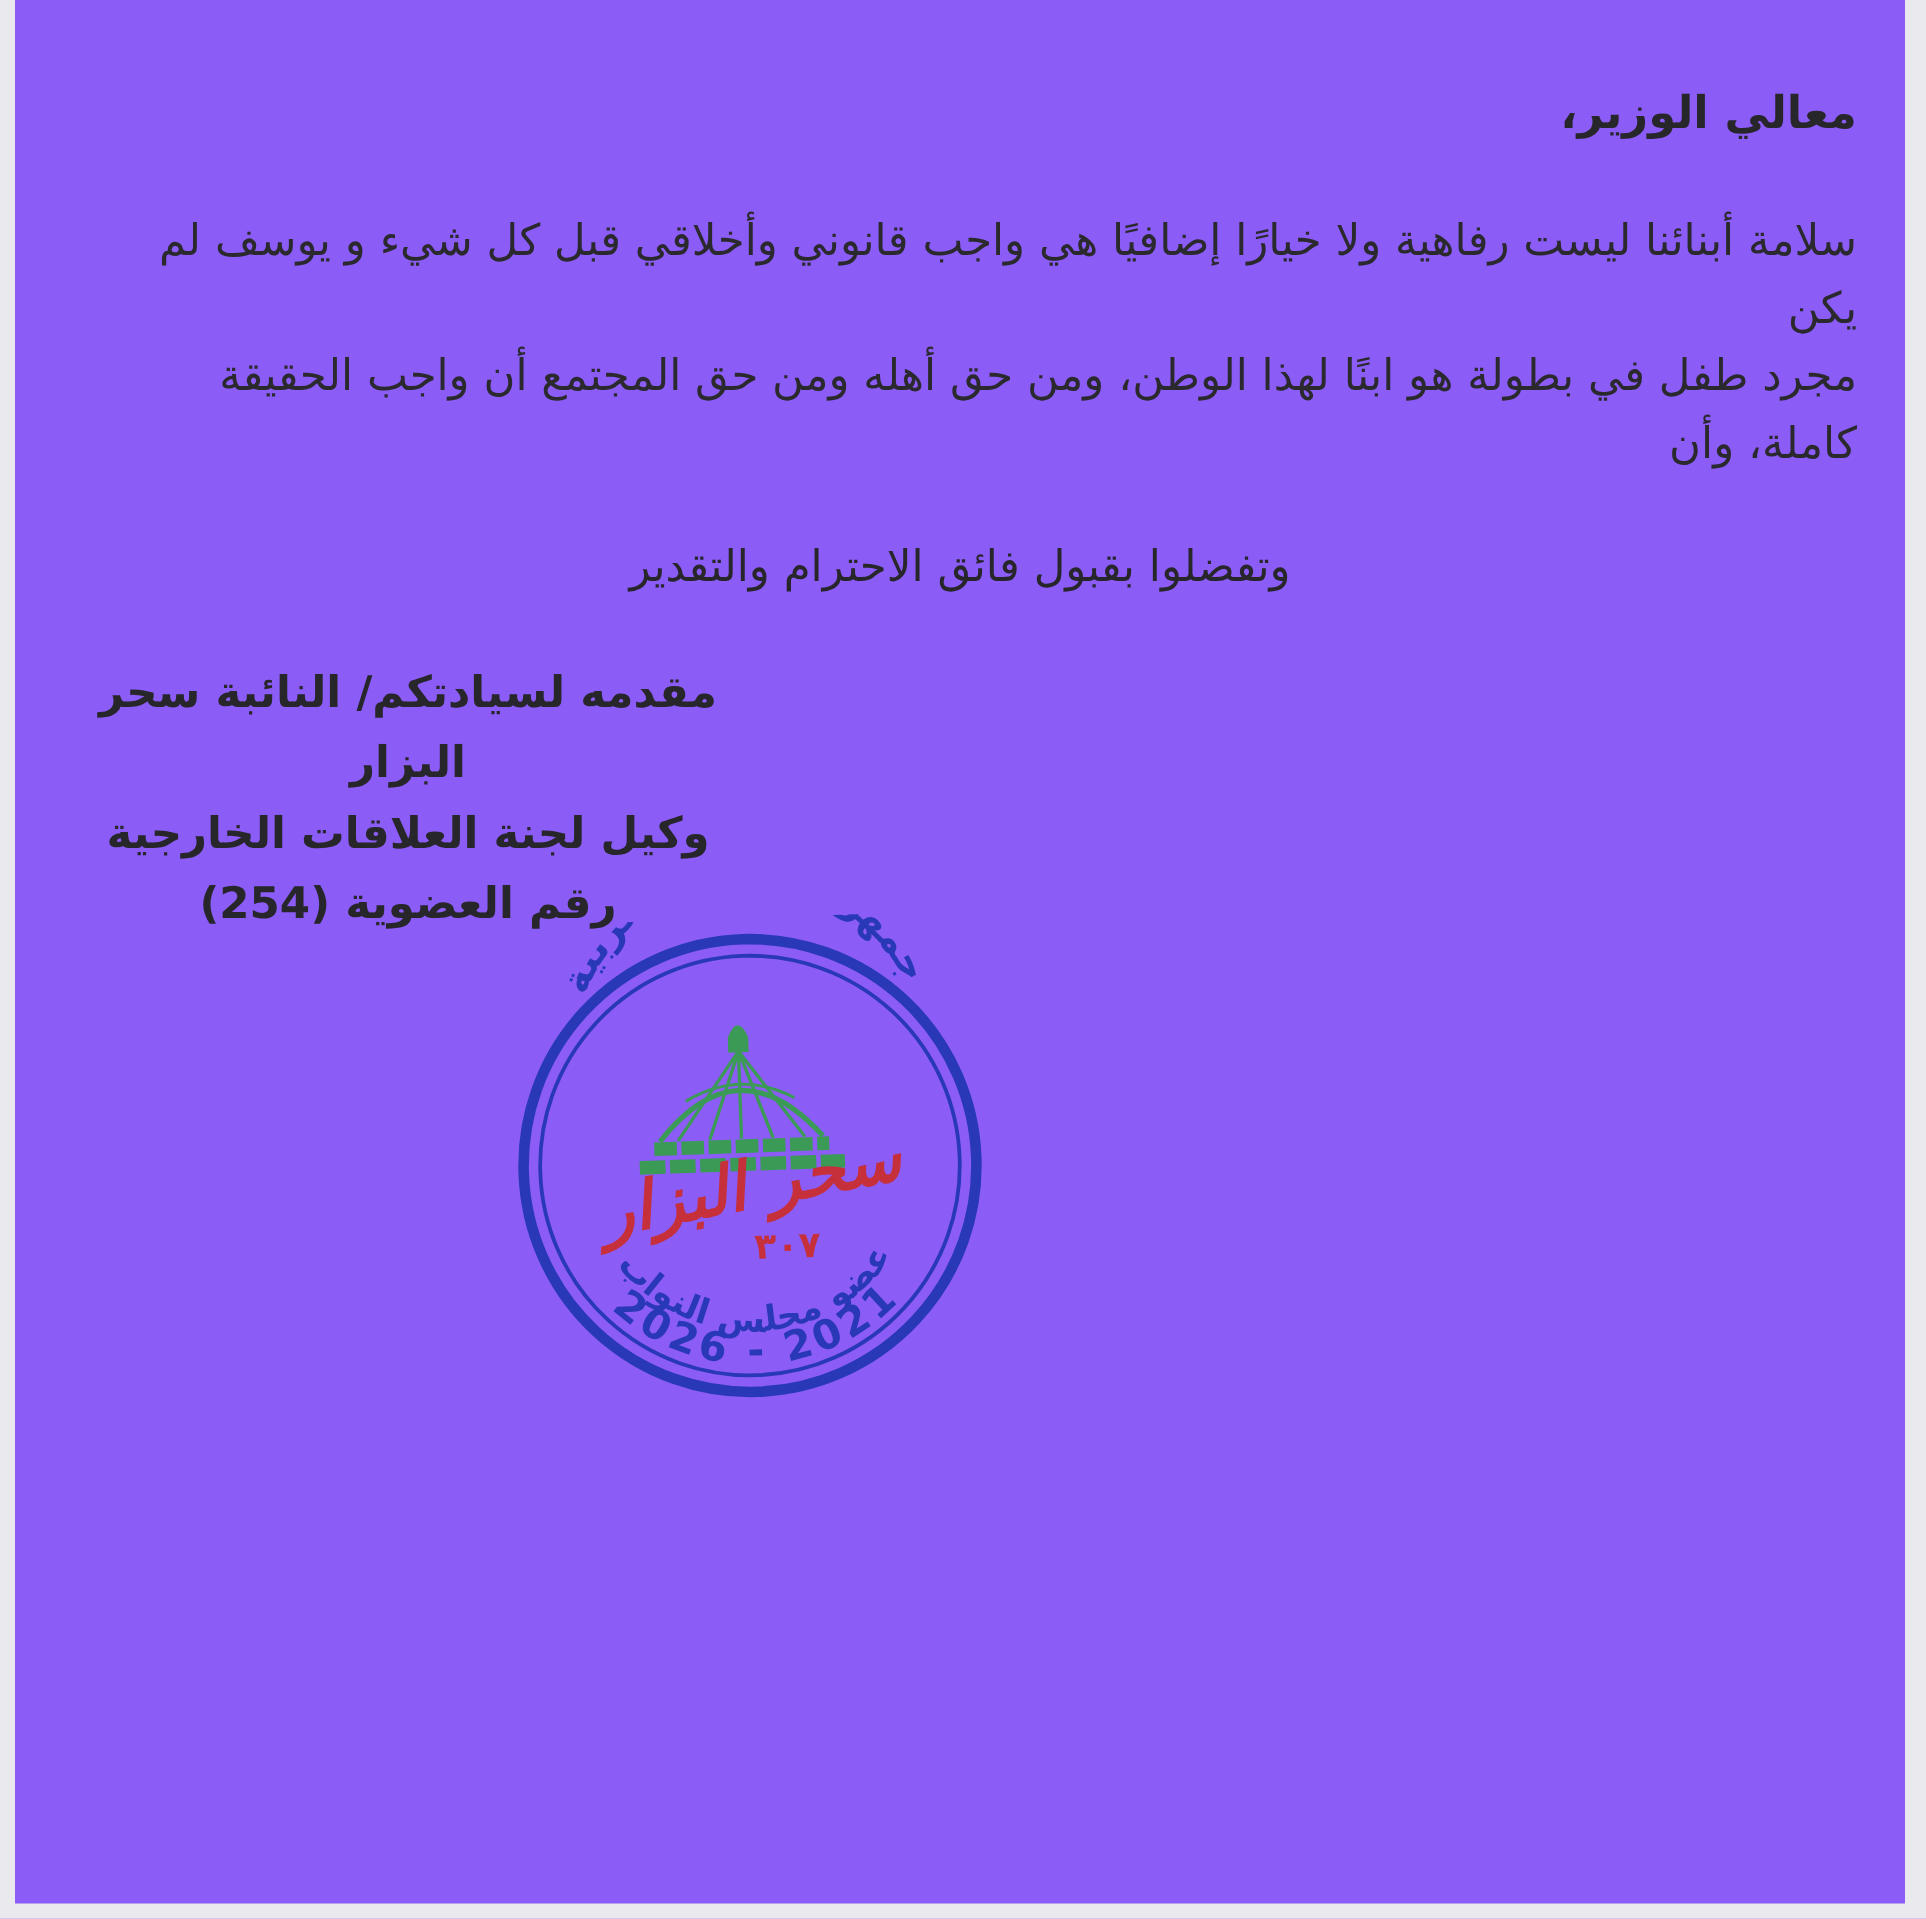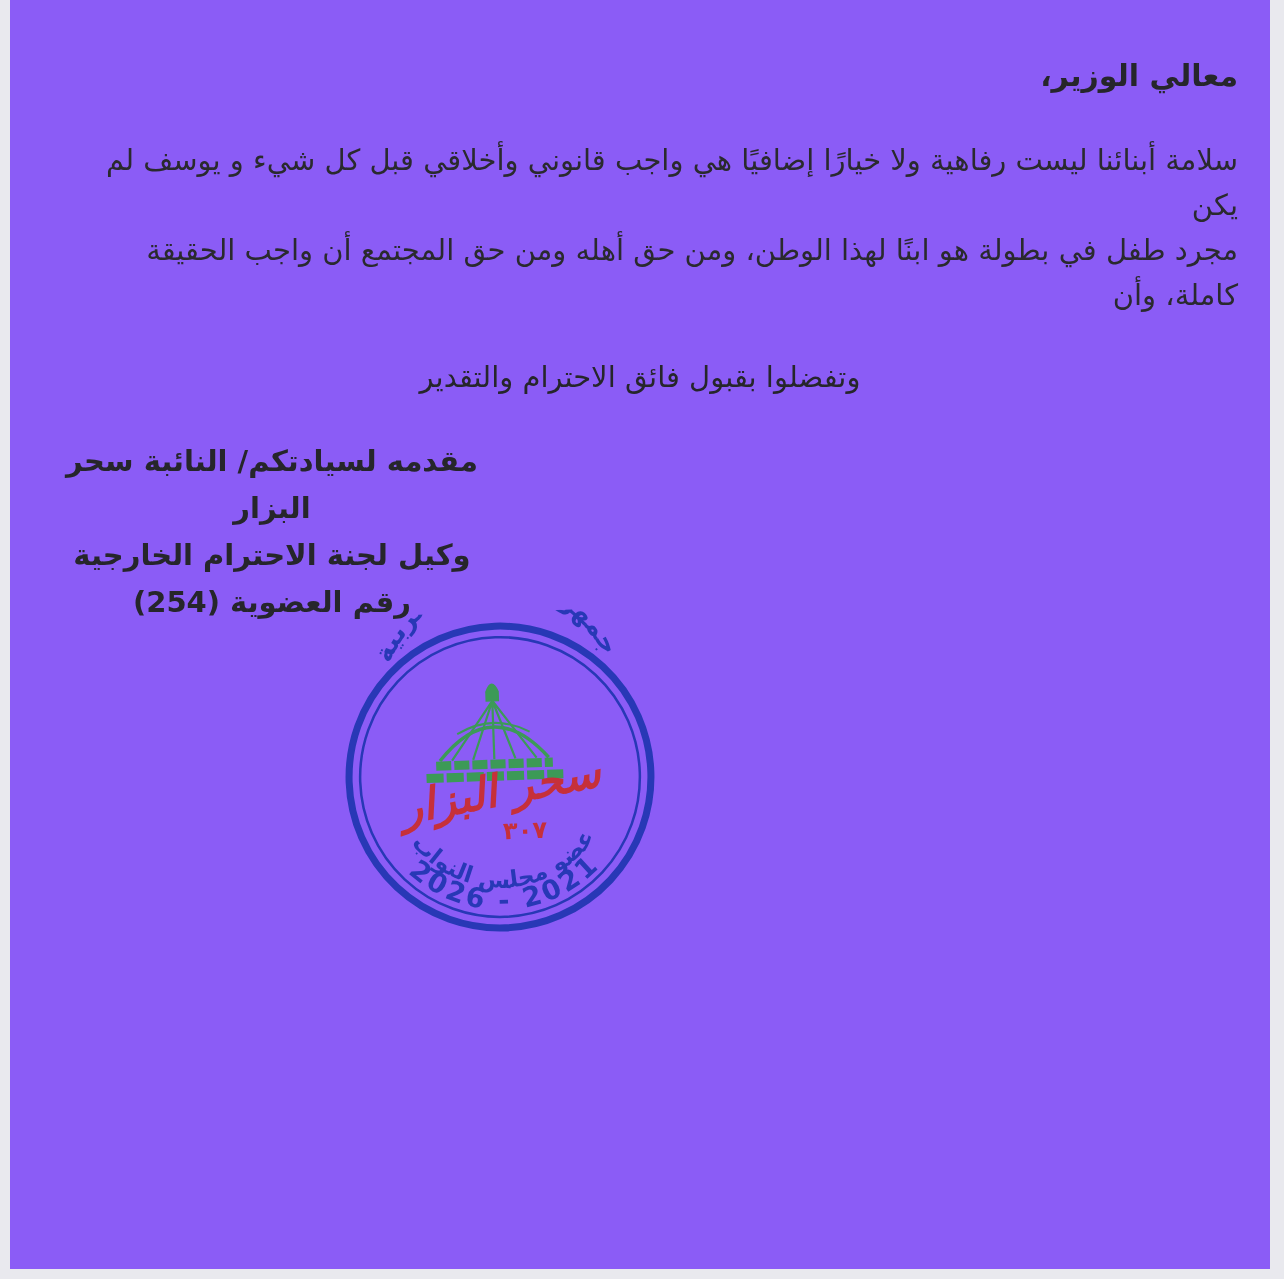--- a/index.html
+++ b/index.html
@@ -83,21 +83,21 @@
 
   <div class="body-paragraph">
     <div>سلامة أبنائنا ليست رفاهية ولا خيارًا إضافيًا هي واجب قانوني وأخلاقي قبل كل شيء و يوسف لم يكن</div>
     <div>مجرد طفل في بطولة هو ابنًا لهذا الوطن، ومن حق أهله ومن حق المجتمع أن واجب الحقيقة كاملة، وأن</div>
   </div>
 
   <div class="closing">وتفضلوا بقبول فائق الاحترام والتقدير</div>
 
   <div class="signature-block">
     <div>مقدمه لسيادتكم/ النائبة سحر البزار</div>
-    <div>وكيل لجنة الاحترام الخارجية</div>
+    <div>وكيل لجنة العلاقات الخارجية</div>
     <div>رقم العضوية (254)</div>
   </div>
 
   <svg class="stamp" viewBox="0 0 320 320" xmlns="http://www.w3.org/2000/svg" aria-hidden="true">
     <defs>
       <path id="arcTop" d="M 51 124 A 115 115 0 1 1 269 124"></path>
       <path id="arcBottom" d="M 62 212 A 112 112 0 0 0 258 212"></path>
       <path id="arcYears" d="M 50 235 A 135 135 0 0 0 270 235"></path>
     </defs>
 

